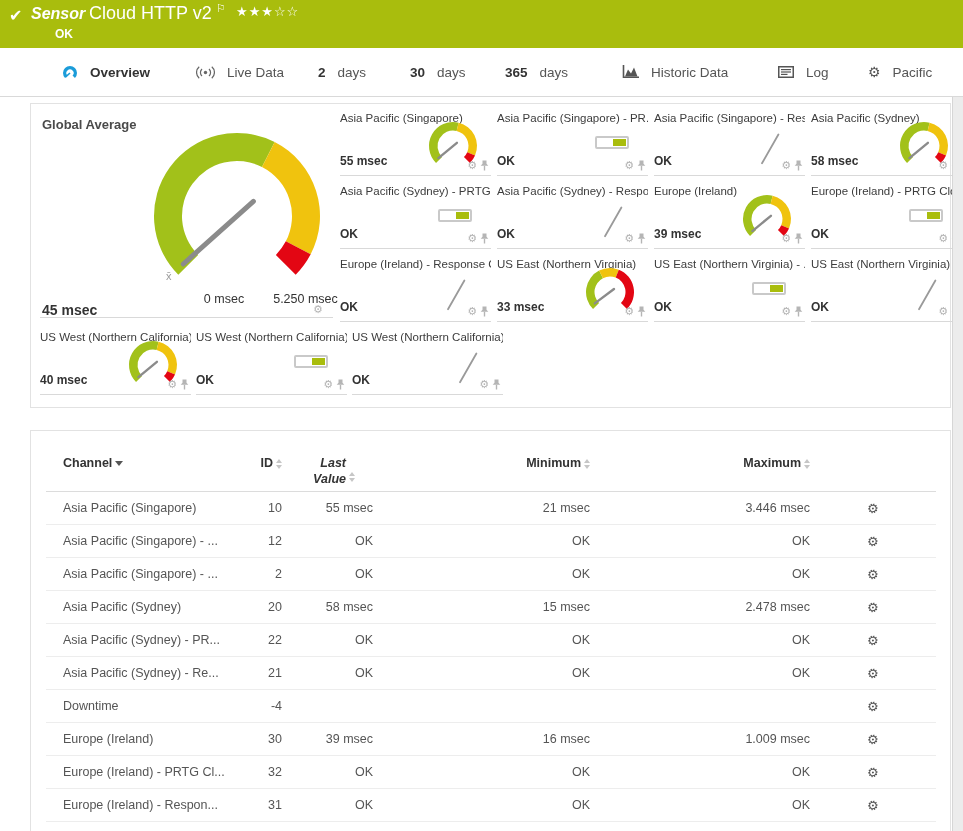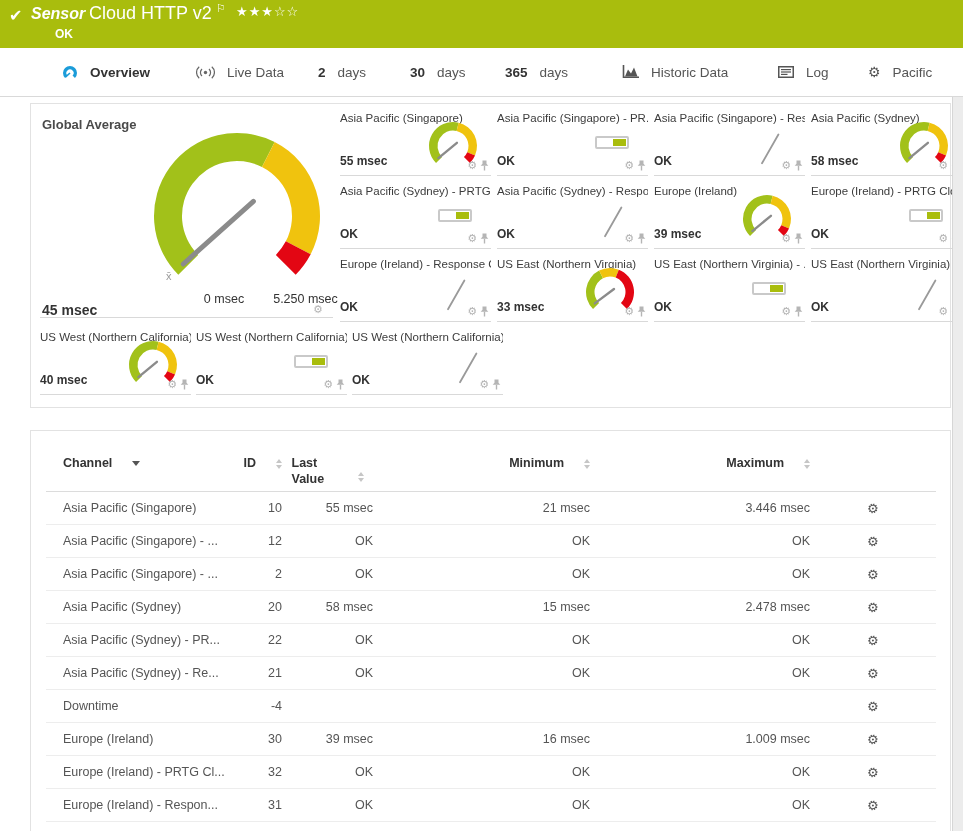--- a/index.html
+++ b/index.html
@@ -53,24 +53,24 @@
   .cvalue { position:absolute; left:0; top:44px; font-size:12px; font-weight:bold; color:#333; }
   .cicons { position:absolute; right:2px; bottom:4px; display:inline-flex; align-items:center; gap:3px; }
   .cicons .gear { font-size:11px; color:#b3b3b3; line-height:1; cursor:pointer; }
   .cicons .pin { display:inline-flex; cursor:pointer; }
 
   
   .ttable { position:absolute; left:15px; top:15px; width:890px; }
   .thead, .tr { display:grid; grid-template-columns:17px 180px 39px 91px 217px 220px 1fr; align-items:center; }
   .thead { align-items:start; padding-top:10px; min-height:46px; border-bottom:1px solid #dcdcdc;
            font-size:12.5px; font-weight:bold; color:#333; }
-  .th { display:flex; align-items:flex-start; gap:20px; cursor:pointer; }
+  .th { display:flex; align-items:flex-start; gap:3px; cursor:pointer; }
   .th.right { justify-content:flex-end; }
   .th.center { justify-content:center; }
-  .th .wrapcap { display:inline-block; max-width:46px; text-align:left; line-height:1.25; }
+  .th .wrapcap { display:inline-block; max-width:46px; text-align:right; line-height:1.25;font-style:italic; }
   .caret { width:0; height:0; border-left:4px solid transparent; border-right:4px solid transparent;
            border-top:5px solid #555; margin-top:5px; }
   .sort { display:inline-flex; flex-direction:column; gap:2px; margin-top:3px; }
   .sort i { display:block; width:0; height:0; border-left:3.5px solid transparent; border-right:3.5px solid transparent; }
   .sort .up { border-bottom:4px solid #c6c6c6; }
   .sort .dn { border-top:4px solid #c6c6c6; }
   .th .sort.low { margin-top:16px; }
   .tr { height:33px; border-bottom:1px solid #ededed; font-size:12.5px; color:#555; }
   .td.right { text-align:right; }
   .td.chan { white-space:nowrap; overflow:hidden; }

